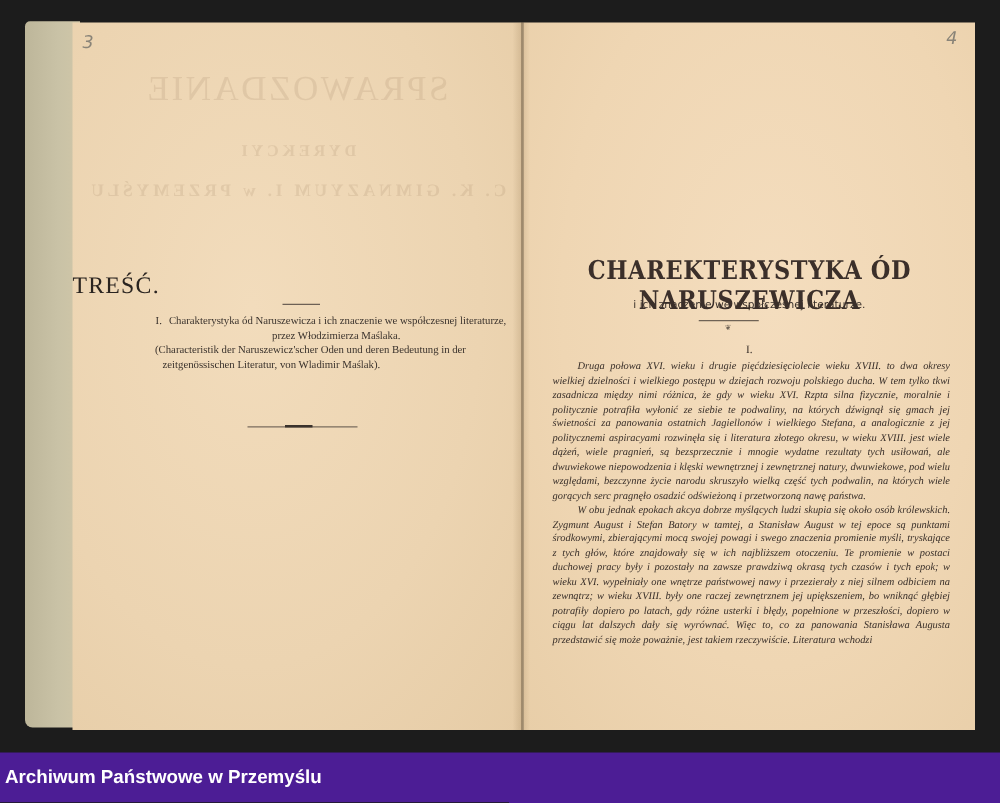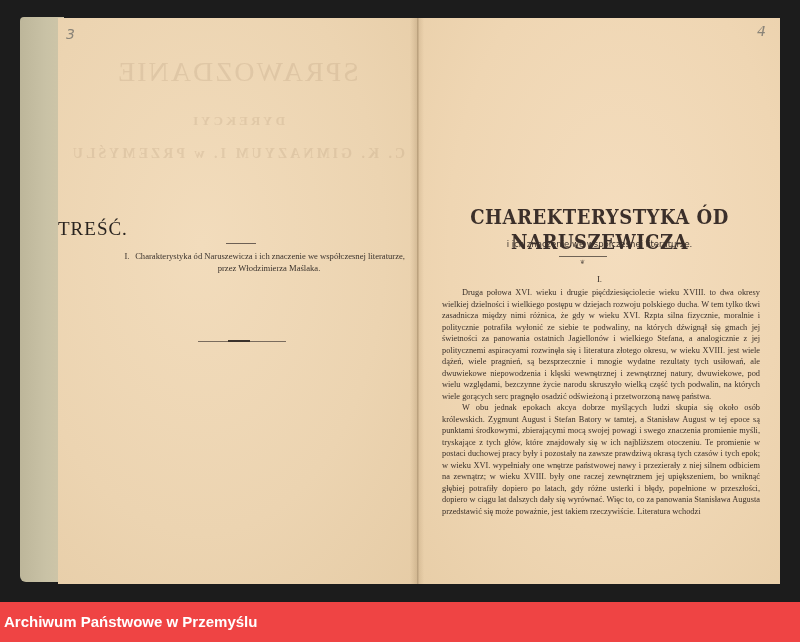--- a/index.html
+++ b/index.html
@@ -43,43 +43,44 @@
   .art-title { position: absolute; top: 190px; left: 0; width: 100%; text-align: center;
     font-family: "DejaVu Serif", serif; font-size: 18px; font-weight: bold; letter-spacing: 0.5px; color: #3b2f2a;
     transform: scaleY(1.15); }
   .art-sub { position: absolute; top: 221px; left: 0; width: 100%; text-align: center;
     font-family: "DejaVu Sans", sans-serif; font-size: 8.5px; color: #3a302a; }
   .art-rule { position: absolute; top: 238px; left: 140px; width: 48px; height: 1px; background: #6f6356; }
   .art-rule-dot { position: absolute; top: 240px; left: 161px; font-size: 6px; color: #6f6356; }
   .section-num { position: absolute; top: 256px; left: 0; width: 100%; text-align: center; font-size: 9px; color: #3a302a; }
 
   .body-text { position: absolute; top: 269px; left: 23px; width: 318px; font-size: 8.35px; line-height: 11.5px;
-    color: #3a302a; text-align: justify; }
+    color: #3a302a; text-align: justify; font-style: italic; }
   .body-text p { text-indent: 20px; }
 
-  .footer { position: absolute; left: 0; top: 602px; width: 800px; height: 40px; background: #ef4444; }
+  .footer { position: absolute; left: 0; top: 602px; width: 800px; height: 40px; background: #4c1d95; }
   .footer-label { position: absolute; left: 4px; top: 11px; font-family: "Liberation Sans", sans-serif;
     font-weight: bold; font-size: 15px; color: #ffffff; }
 </style>
 </head>
 <body>
 
 <div class="scan">
   <div class="cover-edge"></div>
 
   <div class="page-left">
     <span class="pencil" style="left:8px; top:8px;">3</span>
     <div class="ghost g1">SPRAWOZDANIE</div>
     <div class="ghost g2">DYREKCYI</div>
     <div class="ghost g3">C. K. GIMNAZYUM I. w PRZEMYŚLU</div>
 
     <div class="toc-title">TREŚĆ.</div>
     <div class="toc-title-rule"></div>
     <div class="toc">
       <div class="item"><span class="num">I.</span> <span>Charakterystyka ód Naruszewicza i ich znaczenie we współczesnej literaturze, przez Włodzimierza Maślaka.</span></div>
+      <div class="sub"><span>(Characteristik der Naruszewicz'scher Oden und deren Bedeutung in der zeitgenössischen Literatur, von Wladimir Maślak).</span></div>
     </div>
     <div class="toc-end-rule"></div>
   </div>
 
   <div class="page-right">
     <span class="pencil" style="right:14px; top:5px;">4</span>
     <div class="art-title">CHAREKTERYSTYKA ÓD NARUSZEWICZA</div>
     <div class="art-sub">i ich znaczenie we współczesnej literaturze.</div>
     <div class="art-rule"></div>
     <div class="art-rule-dot">❦</div>

